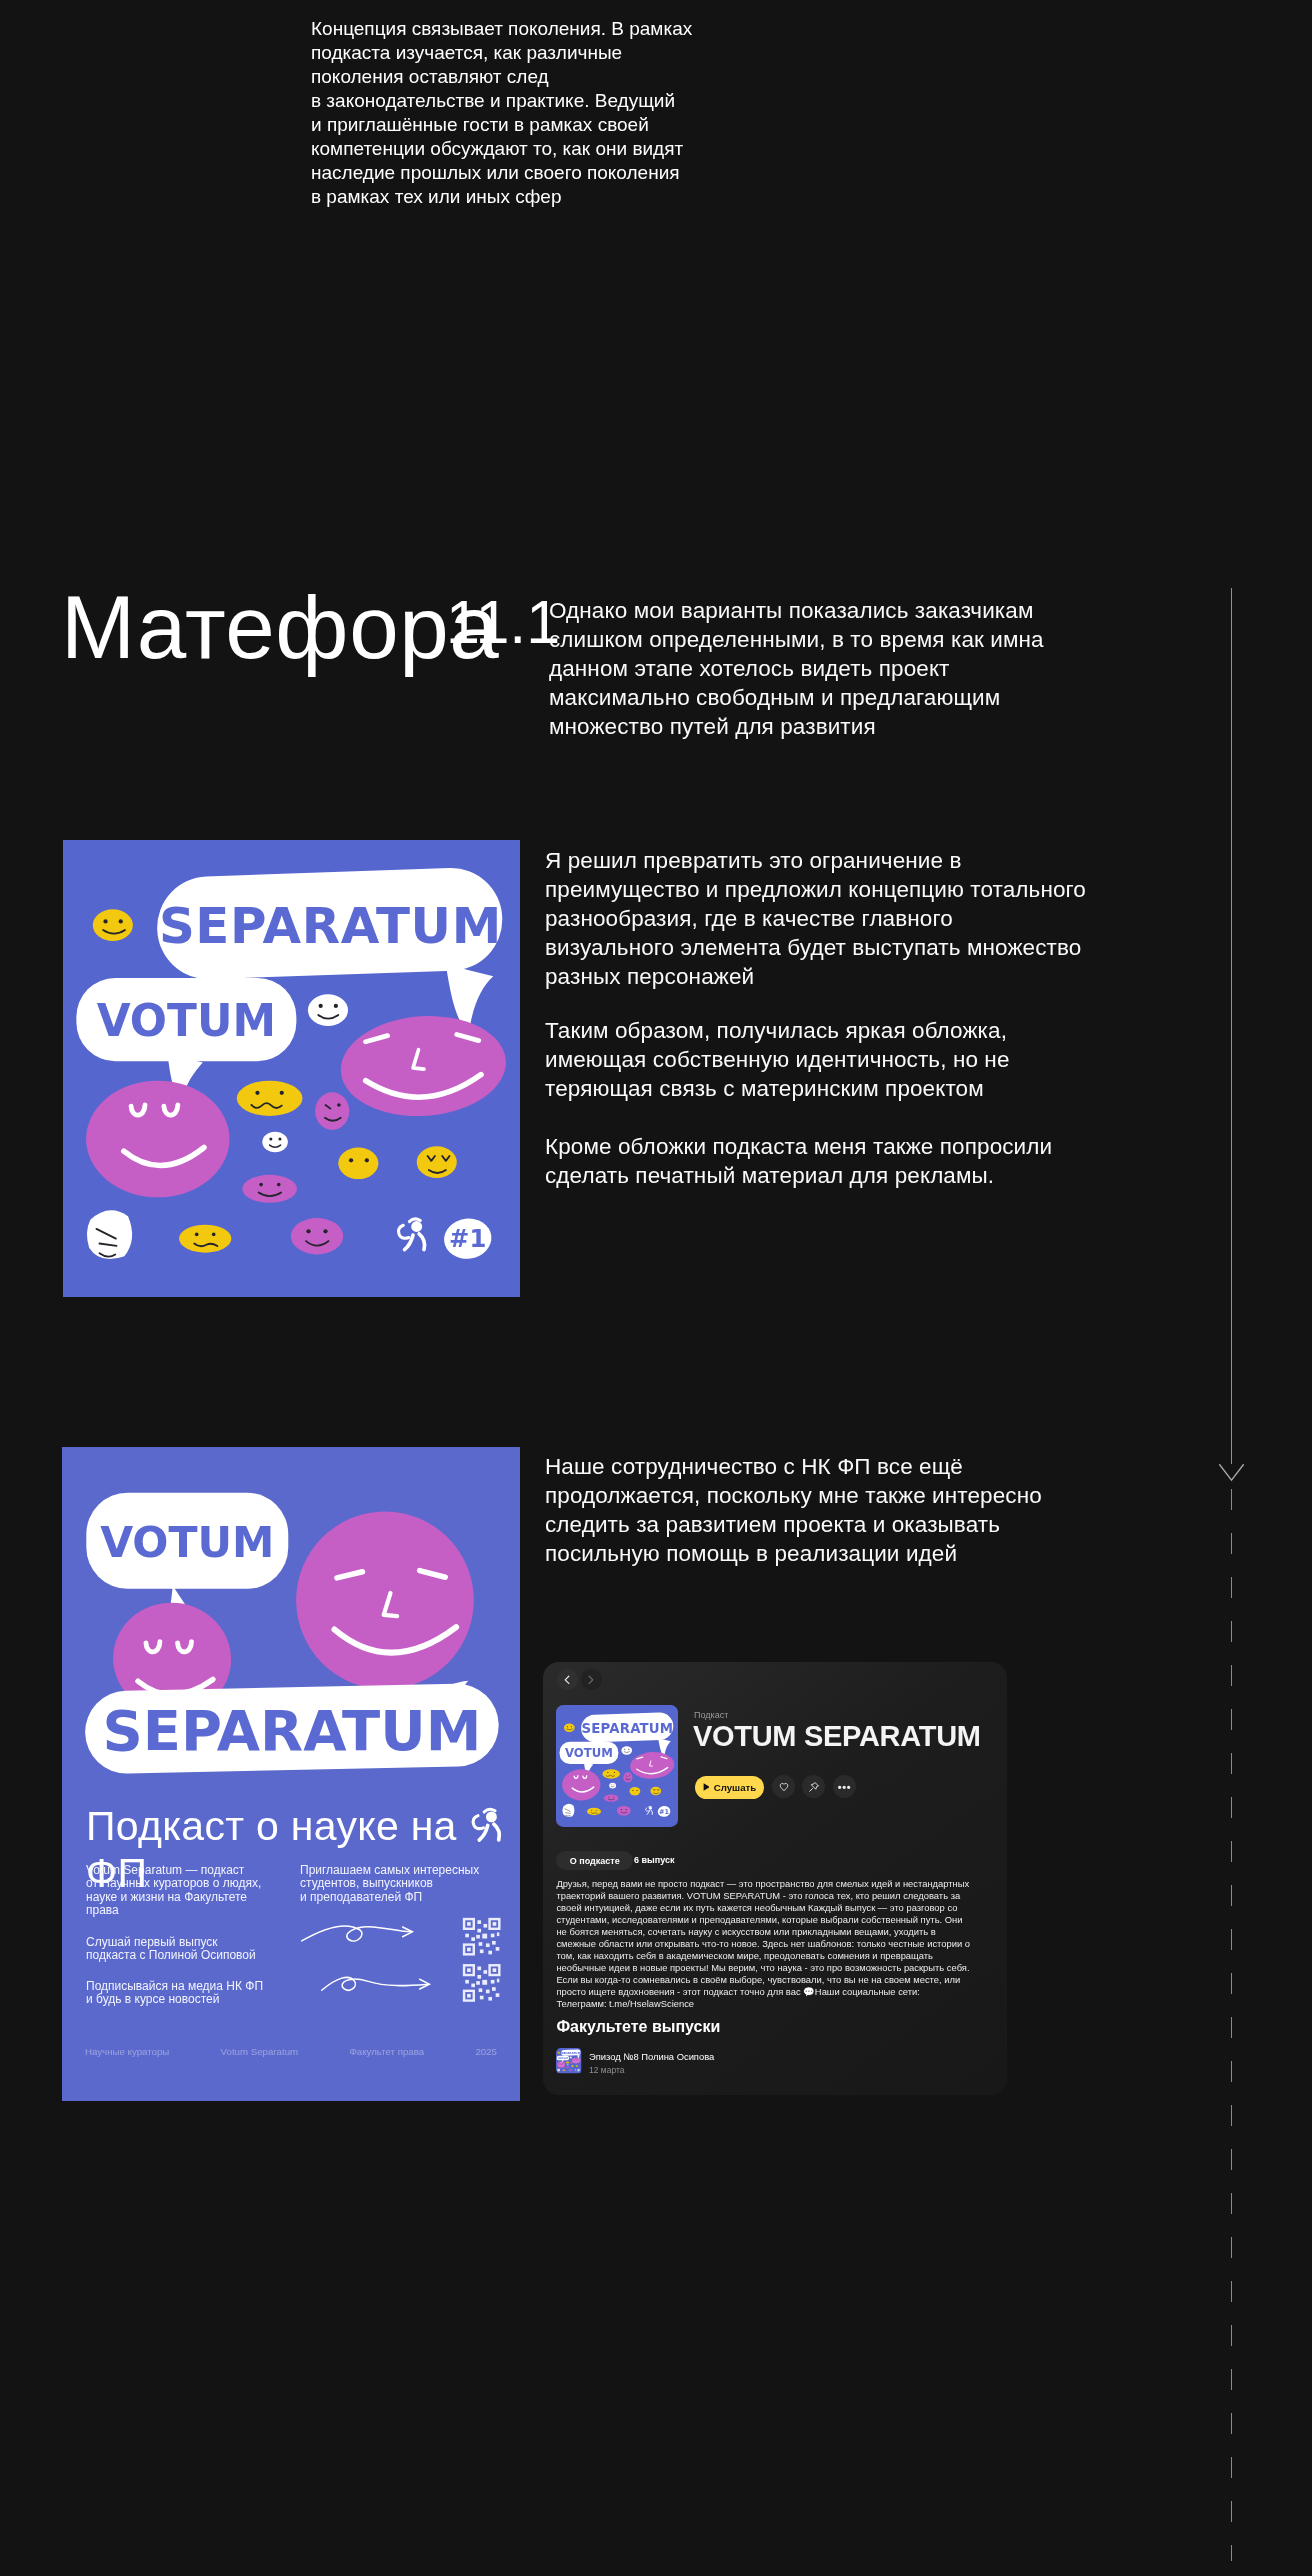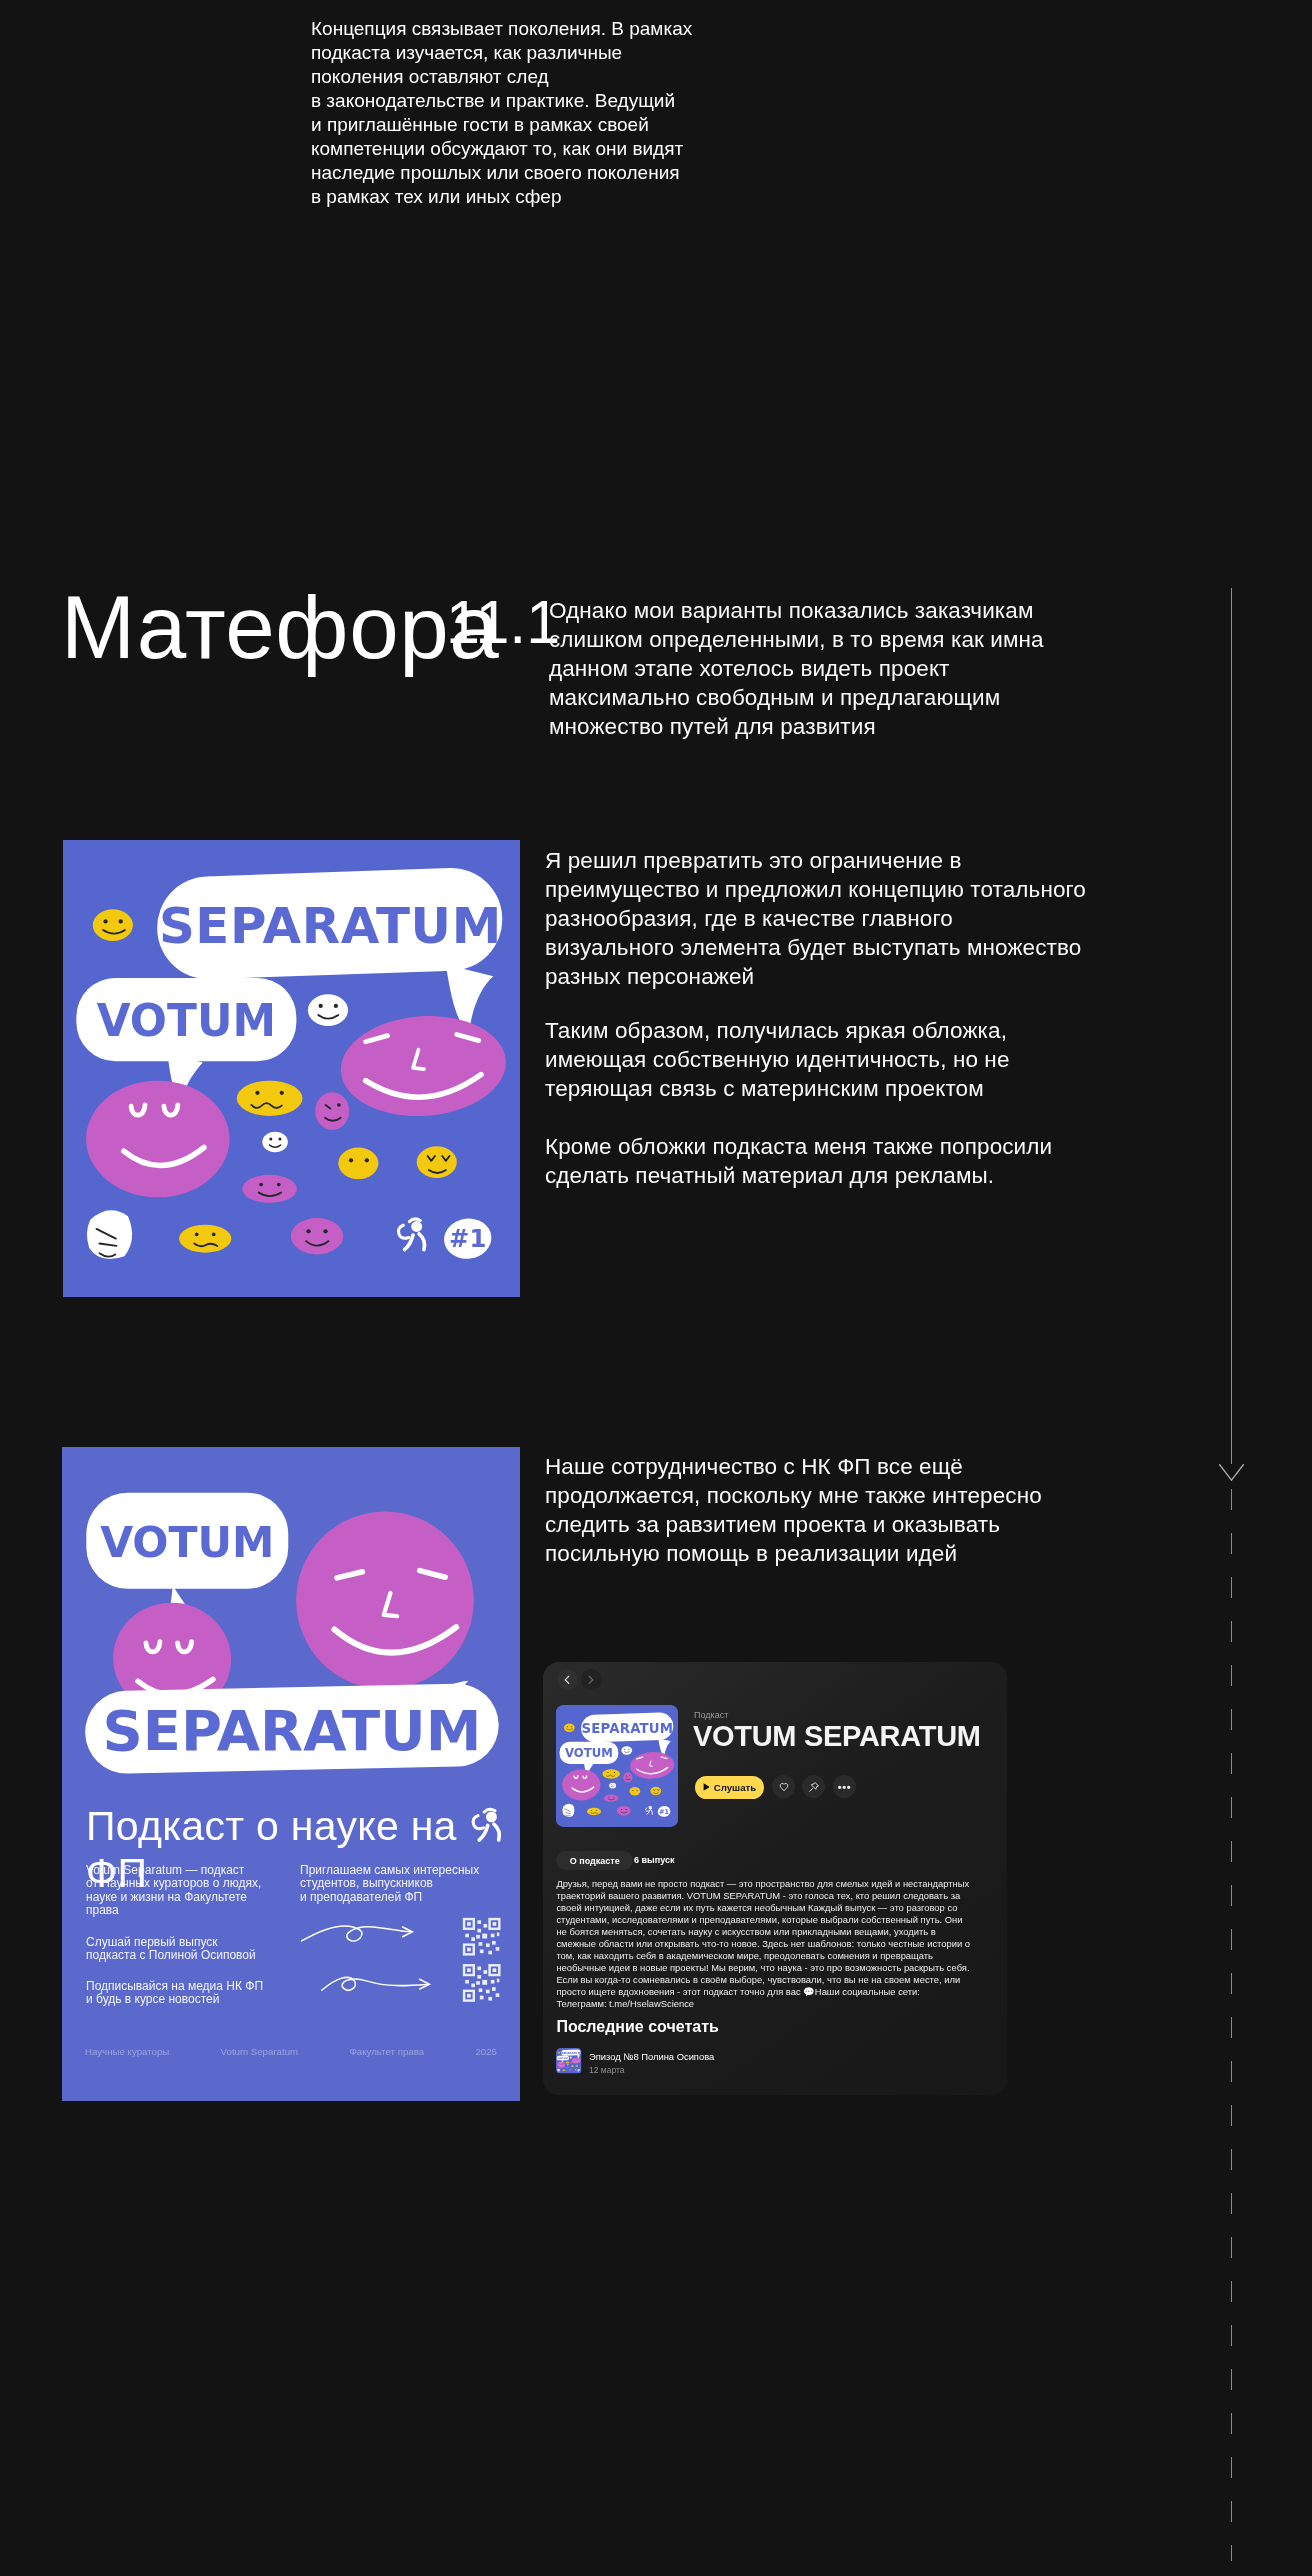--- a/index.html
+++ b/index.html
@@ -330,21 +330,21 @@
       </svg>
     </div>
     <div class="abs iconbtn more">
       <span>•••</span>
     </div>
     <div class="abs tabpill">
       <span>О подкасте</span>
     </div>
     <div class="abs tab2">6 выпуск</div>
     <div class="abs desc">Друзья, перед вами не просто подкаст — это пространство для смелых идей и нестандартных траекторий вашего развития. VOTUM SEPARATUM - это голоса тех, кто решил следовать за своей интуицией, даже если их путь кажется необычным Каждый выпуск — это разговор со студентами, исследователями и преподавателями, которые выбрали собственный путь. Они не боятся меняться, сочетать науку с искусством или прикладными вещами, уходить в смежные области или открывать что-то новое. Здесь нет шаблонов: только честные истории о том, как находить себя в академическом мире, преодолевать сомнения и превращать необычные идеи в новые проекты! Мы верим, что наука - это про возможность раскрыть себя. Если вы когда-то сомневались в своём выборе, чувствовали, что вы не на своем месте, или просто ищете вдохновения - этот подкаст точно для вас 💬Наши социальные сети:  Телеграмм: t.me/HselawScience</div>
-    <div class="abs latest">Последние сочетать</div>
+    <div class="abs latest">Факультете выпуски</div>
     <div class="abs epthumb">
       <svg width="25.5" height="25.5" viewBox="0 0 752 752">
           <use href="#cover-art"></use>
         </svg>
     </div>
     <div class="abs eptitle">Эпизод №8 Полина Осипова</div>
     <div class="abs epdate">12 марта</div>
   </div>
 
   <div class="abs vsolid"></div>

